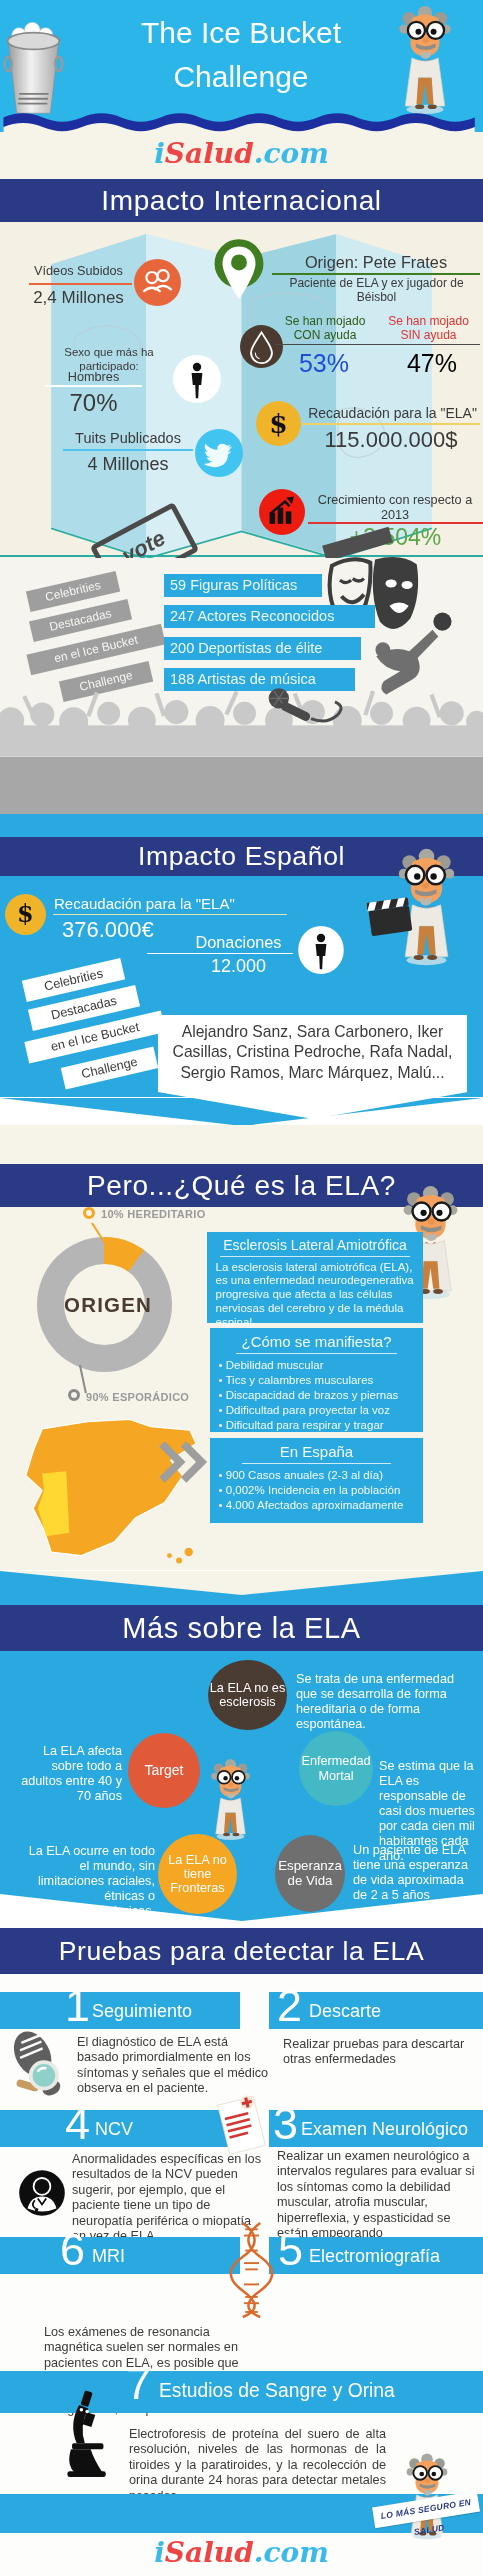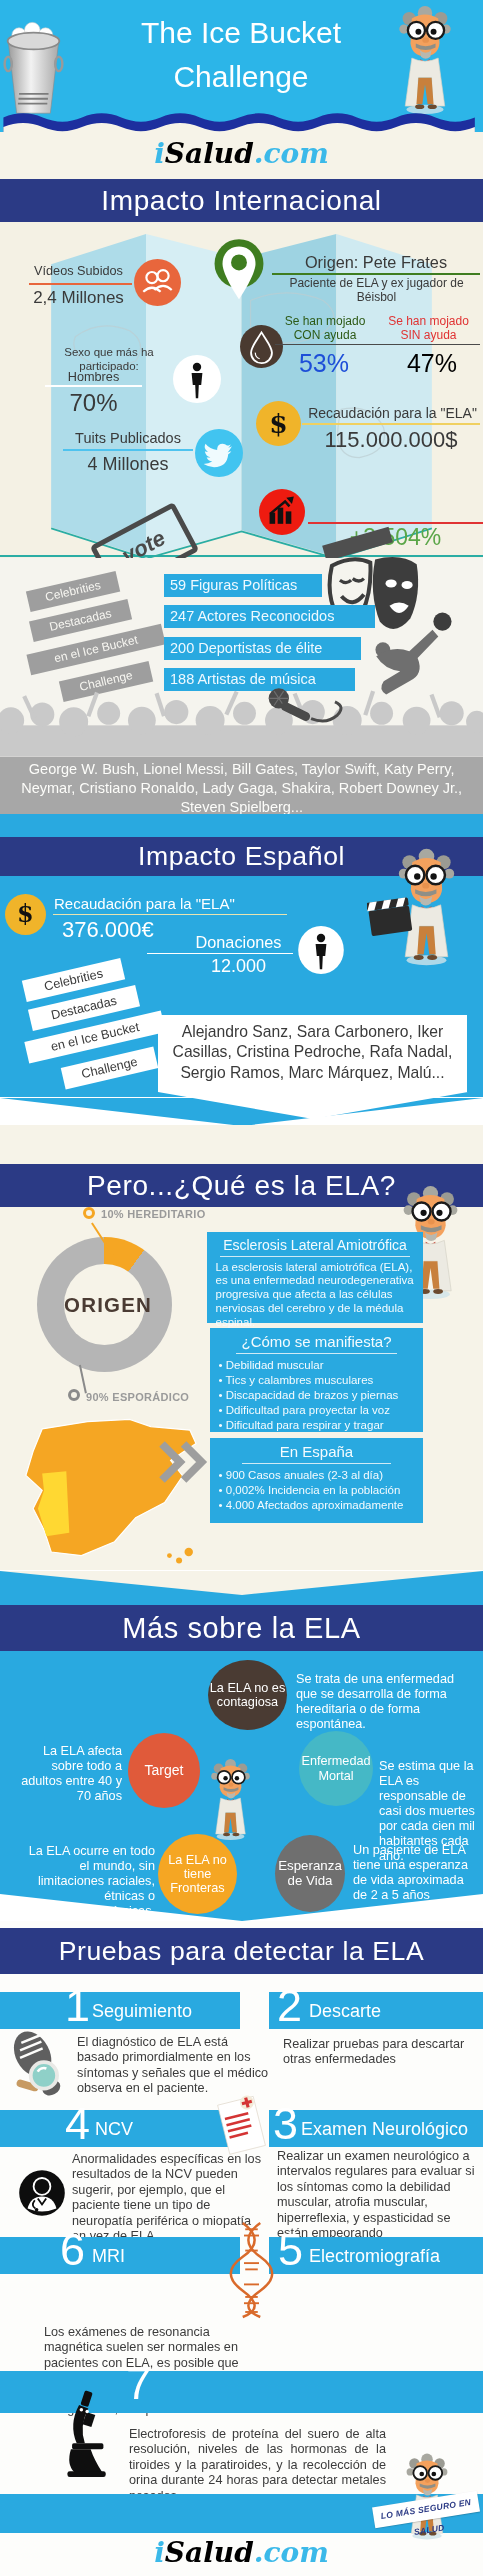--- a/index.html
+++ b/index.html
@@ -25,21 +25,21 @@
   .bullets li::before{content:"• ";}
   .qbox{position:absolute;background:#29a9e0;color:#f4fbfe;}
   .qtitle{font-size:14px;text-align:center;padding-top:4.8px;}
   .qline{height:1.2px;background:#cfeaf5;margin:3px auto 3.6px auto;width:88%;}
   .stepband{position:absolute;height:37px;background:#29a9e0;}
   .stepnum{position:absolute;color:#ffffff;font-size:45px;font-weight:400;line-height:1;}
   .steptitle{position:absolute;color:#ffffff;font-size:18px;}
   .steptext{position:absolute;font-size:12.7px;line-height:1.22;color:#3c3c3c;}
   .tri{position:absolute;width:0;height:0;}
   .logo{font-family:"DejaVu Serif","Liberation Serif",serif;font-style:italic;font-weight:bold;}
-  .logo .lb{color:#3bb9e9;} .logo .db{color:#000000;}
+  .logo .lb{color:#3bb9e9;} .logo .db{color:#ef4444;}
   svg{display:block;}
 </style>
 </head>
 <body>
 
 <div id="page">
 
   <svg width="0" height="0" style="position:absolute">
     <symbol id="prof" viewBox="0 0 100 170">
       <ellipse cx="50" cy="160" rx="28" ry="7" fill="#cfe3ea" opacity="0.8"></ellipse>
@@ -182,20 +182,21 @@
   <svg class="abs" style="left:259px;top:489px;" width="46" height="46" viewBox="0 0 74 74">
     <circle cx="37" cy="37" r="37" fill="#ee1b10"></circle>
     <g fill="#111111">
         <rect x="17" y="38" width="9" height="18"></rect>
         <rect x="30" y="30" width="9" height="26"></rect>
         <rect x="43" y="36" width="9" height="20"></rect>
       </g>
     <path d="M18 40 L42 20 L49 28" stroke="#111111" stroke-width="4" fill="none"></path>
     <path d="M44 14 l12 -2 -3 12 Z" fill="#111111"></path>
   </svg>
+  <div class="abs ctr" style="left:309px;top:493px;width:172px;font-size:12.7px;line-height:1.15;">Crecimiento con respecto a 2013</div>
   <div class="ul-line" style="left:308px;top:522px;width:175px;background:#e03333;"></div>
   <div class="abs ctr" style="left:320px;top:524px;width:151px;font-size:23px;color:#5ba648;">+3.504%</div>
 
   <div class="abs" style="left:97px;top:521px;width:85px;height:45px;border:5.4px solid #4a4a4a;border-radius:4.8px;
               transform:rotate(-28deg);text-align:center;">
     <span style="font-size:22px;font-weight:bold;font-style:italic;color:#4a4a4a;line-height:42px;">vote</span>
   </div>
   <div class="abs" style="left:174px;top:562px;width:5.4px;height:56px;background:#4a4a4a;transform:rotate(22deg);"></div>
   <div class="abs" style="left:323px;top:536px;width:69px;height:15.7px;background:#4f4f4f;transform:rotate(-16deg);"></div>
 
@@ -249,21 +250,20 @@
       <rect x="718" y="26" width="7" height="40" transform="rotate(-20 721 46)"></rect>
     </g>
   </svg>
   <svg class="abs" style="left:265px;top:684px;" width="85" height="43" viewBox="0 0 140 72">
     <circle cx="22" cy="24" r="17" fill="#4a4a4a"></circle>
     <path d="M14 12 l16 24 M30 12 l-16 24 M6 24 h32" stroke="#6e6e6e" stroke-width="2"></path>
     <rect x="30" y="28" width="52" height="15" rx="7" transform="rotate(26 30 28)" fill="#4a4a4a"></rect>
     <path d="M76 58 q26 10 44 -6 q14 -14 -4 -22" stroke="#4a4a4a" stroke-width="5" fill="none"></path>
   </svg>
   <div class="abs" style="left:0;top:757px;width:483px;height:58px;background:#a7a7a7;"></div>
-  <div class="abs ctr wt" style="left:7.2px;top:760px;width:469px;font-size:14.5px;line-height:1.3;color:#fdfdfa;">George W. Bush, Lionel Messi, Bill Gates, Taylor Swift,  Katy Perry, Neymar,  Cristiano Ronaldo,  Lady Gaga, Shakira,  Robert Downey Jr., Steven Spielberg...</div>
   <div class="tri" style="left:0;top:815px;border-left:242px solid transparent;border-right:242px solid transparent;
               border-top:15.7px solid #a7a7a7;"></div>
 
   <div class="abs" style="left:0;top:814px;width:483px;height:283px;background:#29a9e0;"></div>
   <div class="tri" style="left:0;top:1098px;border-left:242px solid transparent;border-right:242px solid transparent;
               border-top:28px solid #29a9e0;"></div>
   <div class="band" style="top:837px;height:39px;line-height:39px;font-size:26.6px;">Impacto Español</div>
   <svg class="abs" style="left:391px;top:845px;transform:scaleX(-1);" width="71" height="124" viewBox="0 0 118 205">
       <use href="#prof"></use>
     </svg>
@@ -361,21 +361,21 @@
   </div>
 
   <div class="abs" style="left:0;top:1571px;width:483px;height:323px;background:#29a9e0;"></div>
   <div class="tri" style="left:0;top:1571px;border-left:242px solid transparent;border-right:242px solid transparent;
               border-top:24px solid #f6f3e8;"></div>
   <div class="tri" style="left:0;top:1894px;border-left:242px solid transparent;border-right:242px solid transparent;
               border-top:27px solid #29a9e0;"></div>
   <div class="band" style="top:1605px;height:46px;line-height:46px;font-size:29px;">Más sobre la ELA</div>
 
   <div class="circle ctxt" style="left:208px;top:1660px;width:79px;height:70px;background:#4a3b33;font-size:12.7px;">
-    <span>La ELA no es contagiosa</span>
+    <span>La ELA no es esclerosis</span>
   </div>
   <div class="abs wt" style="left:296px;top:1672px;width:160px;font-size:12.7px;line-height:1.18;">Se trata de una enfermedad que se desarrolla de forma hereditaria o de forma espontánea.</div>
 
   <div class="abs wt" style="left:21px;top:1744px;width:101px;font-size:12.7px;line-height:1.18;text-align:right;">La ELA afecta sobre todo a adultos entre 40 y 70 años</div>
   <div class="circle ctxt" style="left:128px;top:1733px;width:72px;height:75px;background:#e05a3a;font-size:14px;">
     <span>Target</span>
   </div>
 
   <svg class="abs" style="left:199px;top:1757px;" width="63" height="85" viewBox="0 0 105 140">
       <use href="#prof"></use>
@@ -464,20 +464,21 @@
         <line x1="18" y1="98" x2="42" y2="98"></line>
       <line x1="20" y1="118" x2="40" y2="118"></line>
         <line x1="18" y1="128" x2="42" y2="128"></line>
       <line x1="20" y1="142" x2="40" y2="142"></line>
     </g>
   </svg>
   <div class="steptext" style="left:44px;top:2285px;width:219px;margin-top:40px;">Los exámenes de resonancia magnética suelen ser normales en pacientes con ELA, es posible que revelen  un tumor en la médula espinal, un disco herniado en el cuello, una siringomielia, o espondilosis cervical.</div>
 
   <div class="stepband" style="left:0;top:2371px;width:483px;height:42px;"></div>
   <div class="stepnum" style="left:126px;top:2361px;">7</div>
+  <div class="steptitle" style="left:159px;top:2380px;font-size:19.3px;">Estudios de Sangre y Orina</div>
   <svg class="abs" style="left:57px;top:2388px;" width="58" height="91" viewBox="0 0 100 150">
     <g fill="#0f0f0f">
       <rect x="44" y="2" width="14" height="26" rx="3" transform="rotate(18 51 15)"></rect>
       <path d="M38 26 Q20 60 34 92 L48 92 Q38 62 54 32 Z"></path>
       <rect x="47" y="40" width="16" height="22" transform="rotate(18 55 51)"></rect>
       <rect x="26" y="92" width="54" height="10" rx="3"></rect>
       <path d="M24 102 Q16 128 30 142 L78 142 Q64 120 58 102 Z"></path>
       <rect x="18" y="140" width="66" height="10" rx="4"></rect>
     </g>
     <circle cx="42" cy="34" r="3" fill="#ffffff"></circle>

